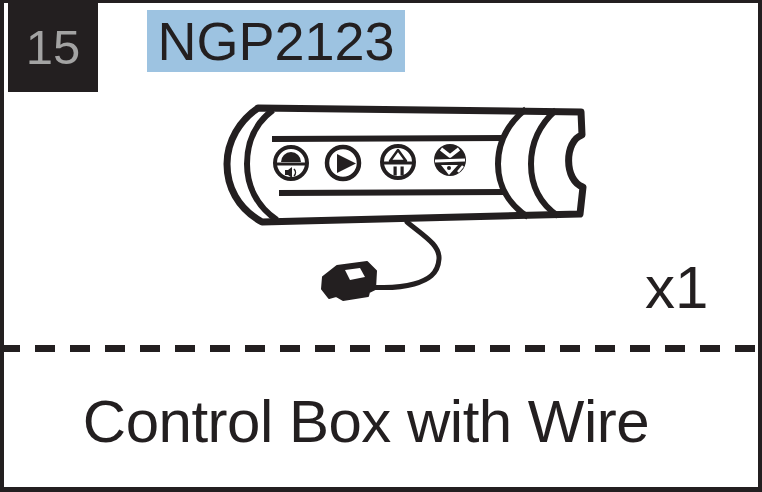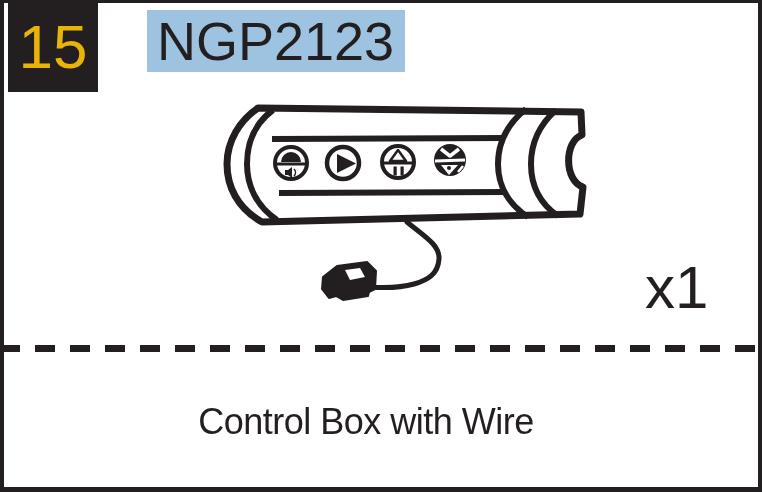--- a/index.html
+++ b/index.html
@@ -20,50 +20,50 @@
     position:absolute; inset:0;
     border:4px solid var(--ink);
     border-top-width:3px;
     border-bottom-width:5px;
     pointer-events:none;
   }
   .index-box {
     position:absolute; left:8px; top:2px;
     width:90px; height:90px;
     background:var(--ink);
-    color:#eab308;
-    font-size:62px; line-height:1;
+    color:#a3a3a3;
+    font-size:49px; line-height:1;
     display:flex; align-items:center; justify-content:center;
   }
   .part-code {
     position:absolute; left:147px; top:10px;
     height:62px; min-width:258px;
     padding:0 10px;
     background:var(--blue);
     font-size:54px; line-height:1;
-    display:flex; align-items:center; 
+    display:flex; align-items:center; justify-content:center;
   }
   .illustration {
     position:absolute; left:215px; top:95px;
     width:380px; height:215px;
   }
   .qty {
     position:absolute; left:645px; top:258px;
     font-size:60px; line-height:1;
   }
   .divider {
     position:absolute; left:0; right:0; top:345px; height:7px;
     background:repeating-linear-gradient(90deg, var(--ink) 0 20px, transparent 20px 35px);
   }
   .caption-row {
     position:absolute; left:0; right:0; top:352px; bottom:0;
     display:flex; align-items:center; justify-content:center;
   }
   .caption {
-    font-size:36px; line-height:1;
+    font-size:60px; line-height:1;
     margin-right:30px;
     letter-spacing:-0.5px;
   }
 </style>
 </head>
 <body>
 
 <div class="page">
 
   <div class="frame"></div>

